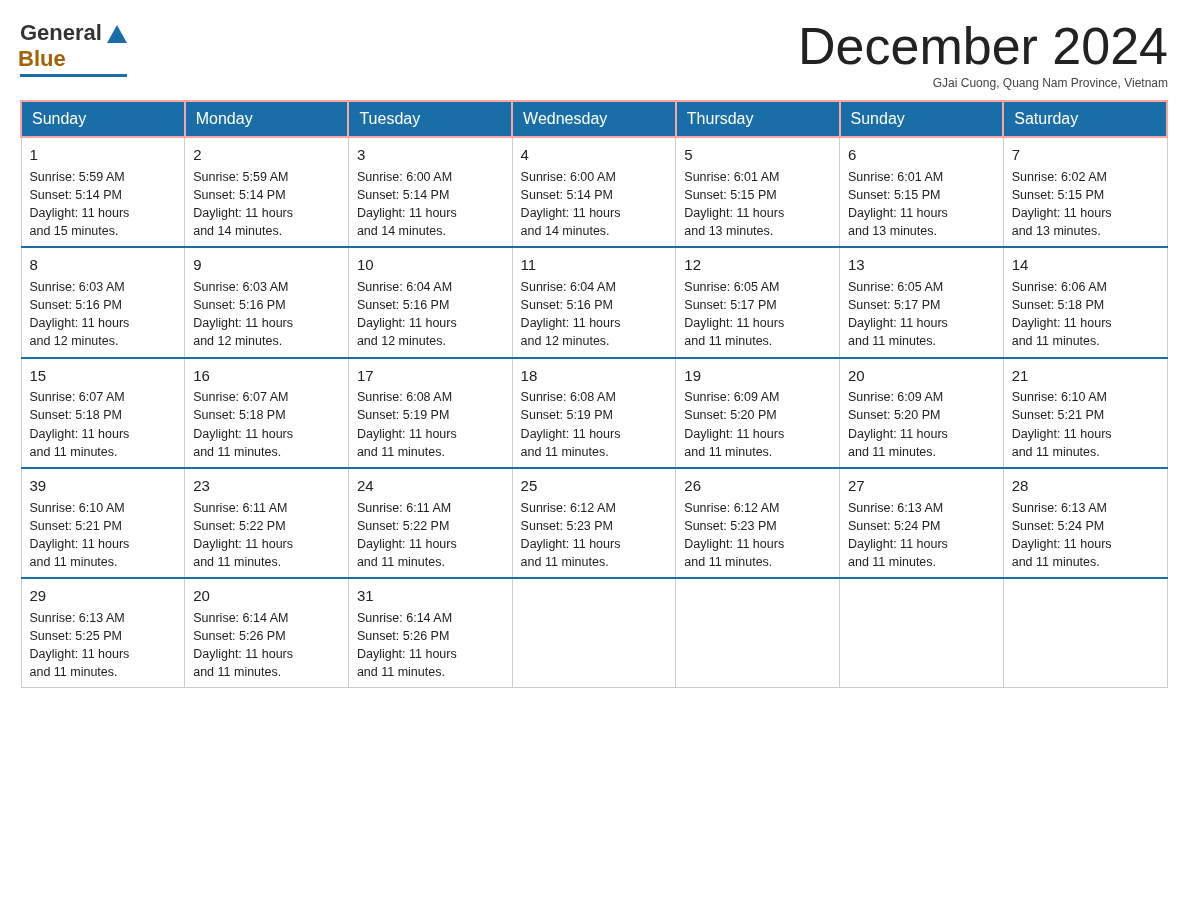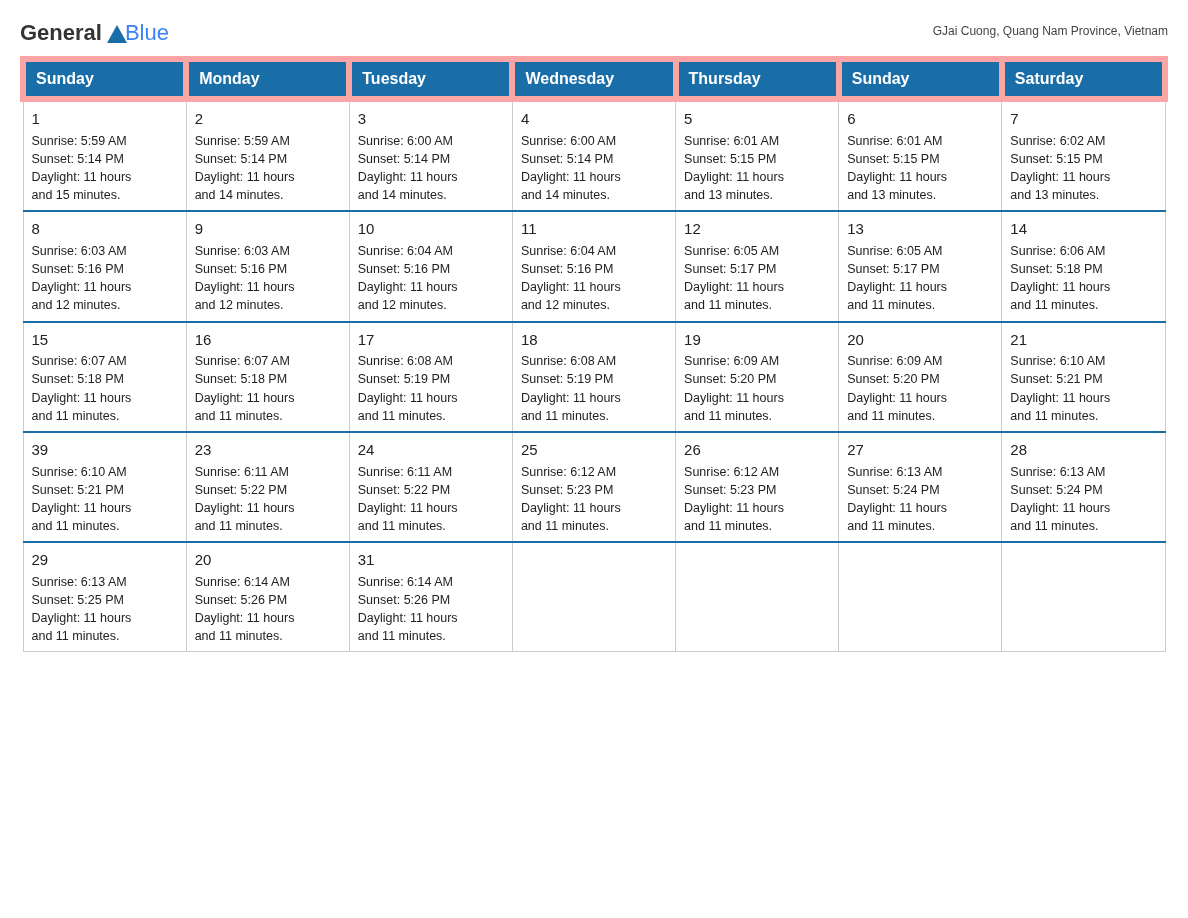--- a/index.html
+++ b/index.html
@@ -11,21 +11,21 @@
       min-height: 918px;
     }
     .header {
       display: flex;
       justify-content: space-between;
       align-items: flex-start;
       margin-bottom: 10px;
     }
     .logo {
       display: flex;
-      flex-direction: row;
+      flex-direction: column;
       align-items: flex-start;
     }
     .logo-top {
       display: flex;
       align-items: center;
       gap: 2px;
     }
     .logo-general {
       font-size: 22px;
       font-weight: bold;
@@ -35,22 +35,22 @@
       width: 0;
       height: 0;
       border-left: 10px solid transparent;
       border-right: 10px solid transparent;
       border-bottom: 18px solid #1a6ea8;
       margin-left: 3px;
       margin-top: 2px;
     }
     .logo-blue {
       font-size: 22px;
-      font-weight: normal;
-      color: #3b82f6;
+      font-weight: bold;
+      color: #a16207;
       margin-left: -2px;
     }
     .logo-line {
       width: 100%;
       height: 3px;
       background: #1a6ea8;
       margin-top: 2px;
     }
     .title-section {
       text-align: right;
@@ -68,24 +68,24 @@
     }
     .calendar {
       width: 100%;
       border-collapse: collapse;
       margin-top: 10px;
     }
     .calendar th {
       background: #1a6ea8;
       color: #fff;
       font-size: 16px;
-      font-weight: bold;
+      font-weight: normal;
       padding: 8px 10px;
       text-align: left;
-      border: 6px solid #fca5a5;
+      border: 2px solid #fca5a5;
     }
     .calendar td {
       border: 1px solid #ccc;
       vertical-align: top;
       padding: 6px 8px;
       width: 14.28%;
       font-size: 12.5px;
       color: #222;
       line-height: 1.45;
     }
@@ -111,20 +111,21 @@
 <div class="header">
   <div class="logo">
     <div class="logo-top">
       <span class="logo-general">General</span>
       <div class="logo-triangle"></div>
     </div>
     <span class="logo-blue">Blue</span>
     <div class="logo-line"></div>
   </div>
   <div class="title-section">
+    <div class="month-title">December 2024</div>
     <div class="location">GJai Cuong, Quang Nam Province, Vietnam</div>
   </div>
 </div>
 
 <table class="calendar">
   <thead>
     <tr>
     <th>Sunday</th>
         <th>Monday</th>
         <th>Tuesday</th>

